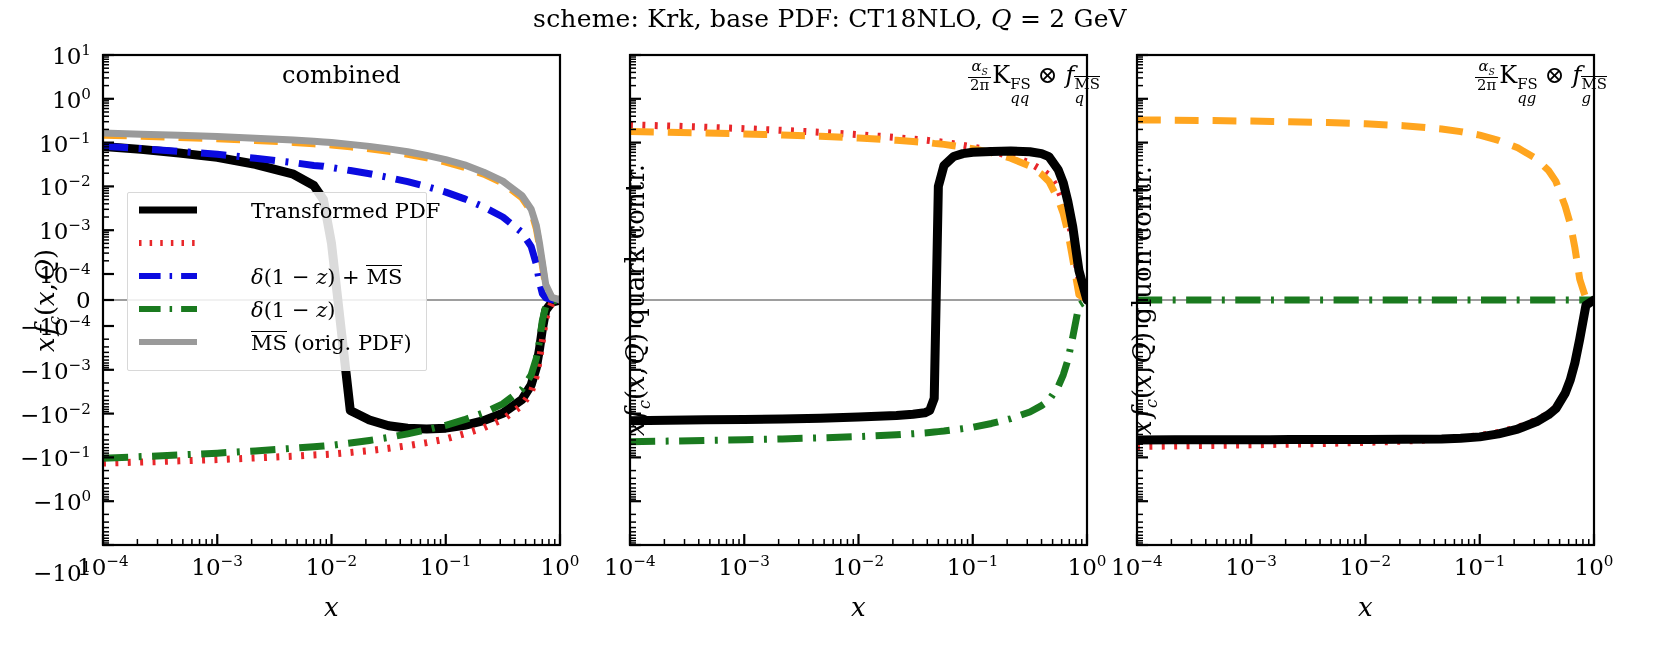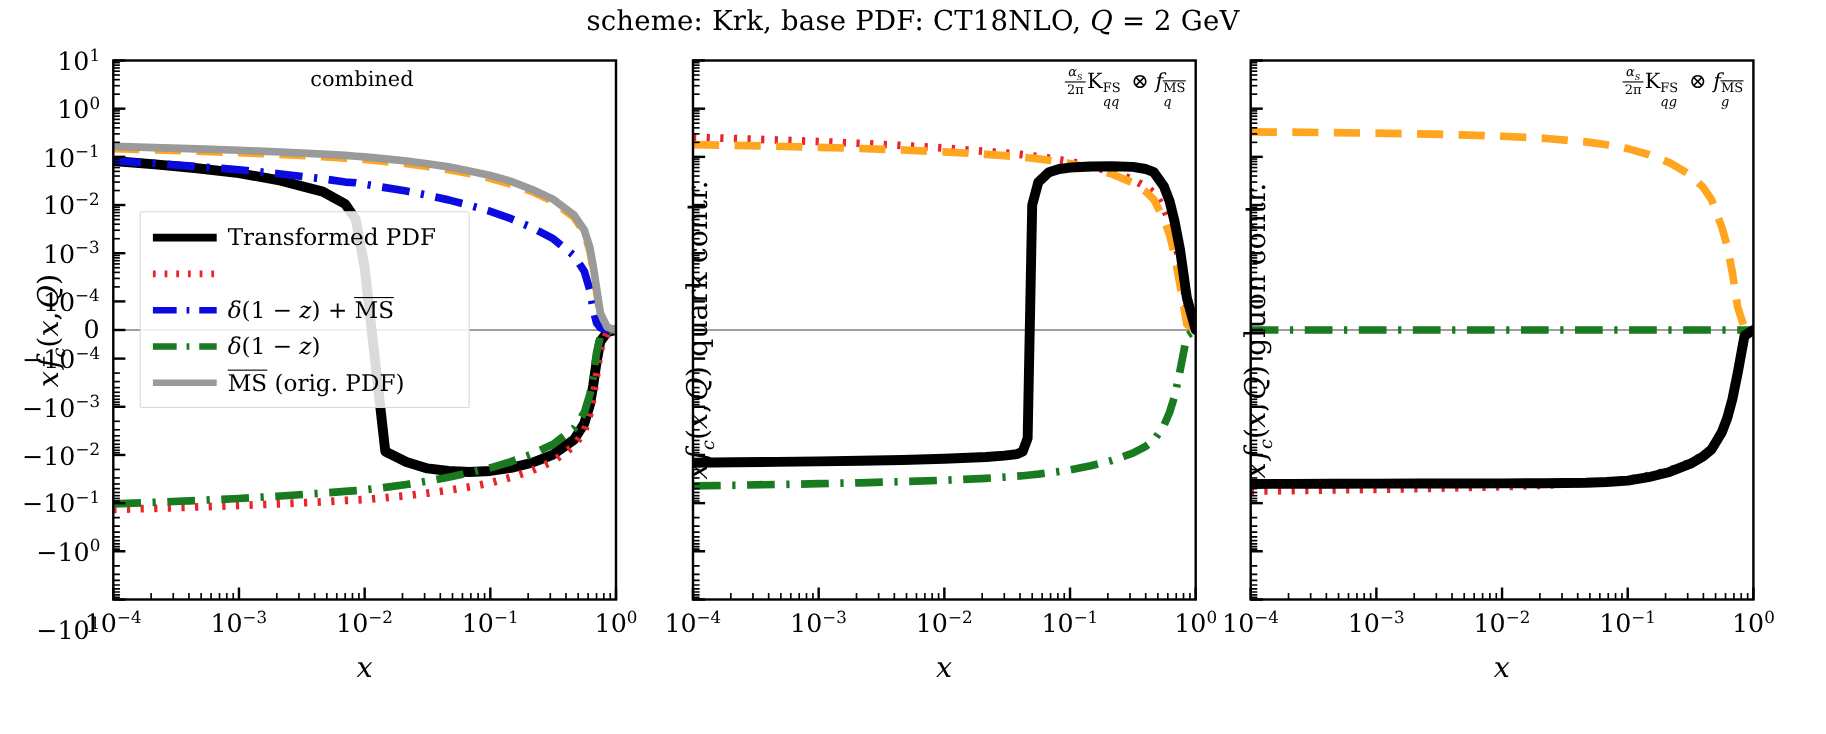--- a/index.html
+++ b/index.html
@@ -50,21 +50,21 @@
     display: inline-block;
     position: relative;
     width: 0;
     vertical-align: baseline;
   }
   .stack sup.sb { position: absolute; left: 0; top: -0.55em; }
   .stack sub.sb { position: absolute; left: 0; top: 0.42em; }
 
   .panel-title {
     position: absolute;
-    font-size: 19px;
+    font-size: 24px;
     white-space: nowrap;
   }
   .axis-label {
     position: absolute;
     font-size: 26px;
     white-space: nowrap;
   }
   .ylabel {
     transform-origin: 0 0;
     transform: rotate(-90deg);
@@ -76,22 +76,22 @@
   }
   .legend-box {
     position: absolute;
     background: rgba(255,255,255,0.86);
     border: 1.2px solid #d8d8d8;
     border-radius: 2px;
     box-sizing: border-box;
   }
   .legend-row {
     display: flex;
-    align-items: center;
     height: 33px;
+    gap: 44px;
   }
   .legend-key {
     width: 62px;
     flex: 0 0 62px;
     height: 22px;
     position: relative;
     margin-right: 8px;
     margin-left: 9px;
   }
   .legend-key svg { position: absolute; left: 0; top: 0; }

